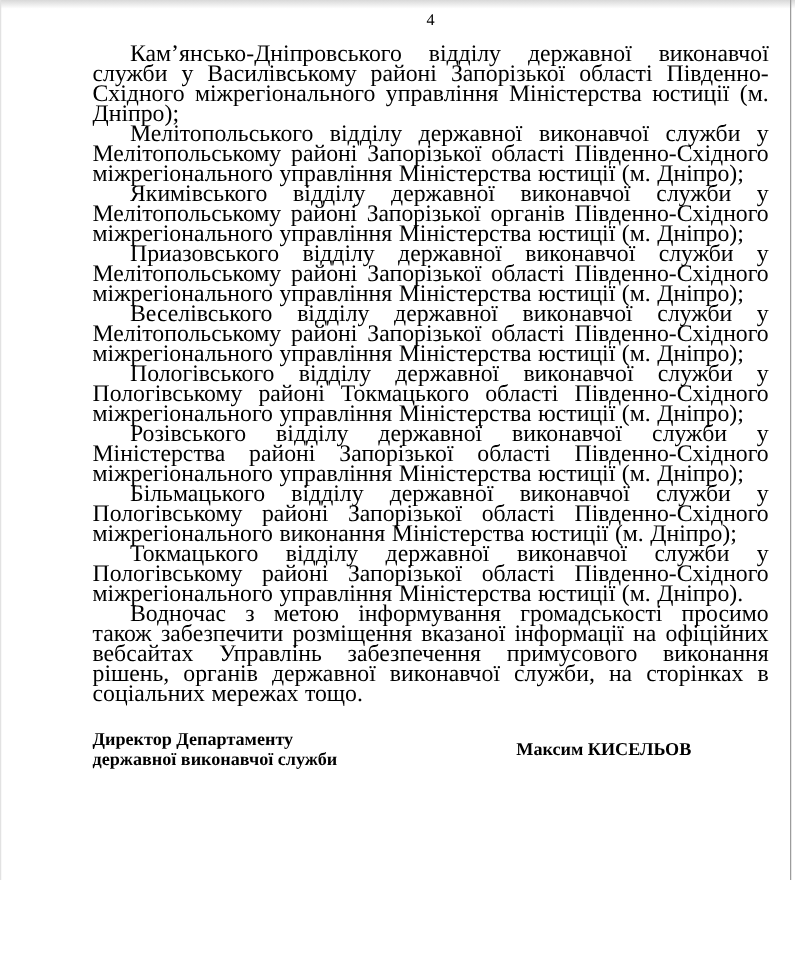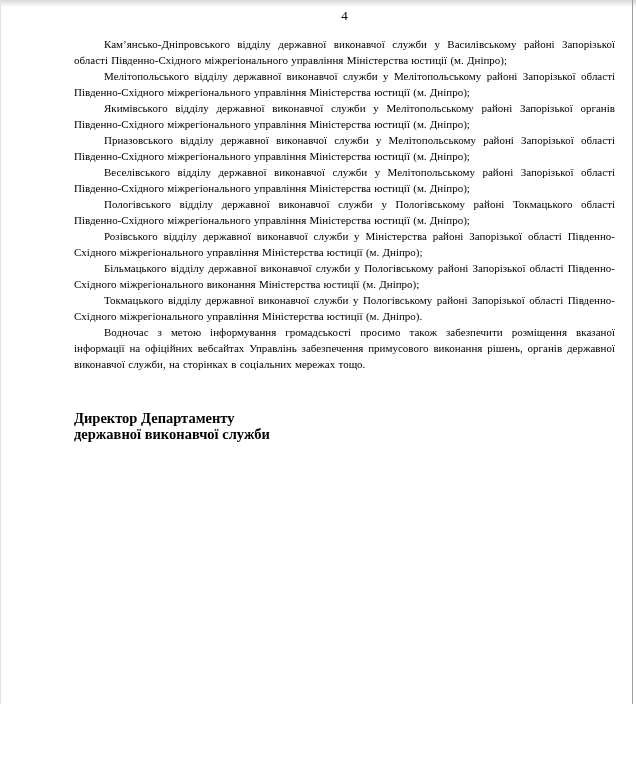--- a/index.html
+++ b/index.html
@@ -55,28 +55,28 @@
     font-size: 13px;
     line-height: 14px;
   }
   .body-text {
     margin-top: 13px;
   }
   .para {
     margin: 0;
     text-align: justify;
     text-indent: 30px;
-    font-size: 11px;
+    font-size: 19px;
     line-height: 16px;
     word-spacing: 0.5px;
   }
   .signature {
     display: flex;
     align-items: center;
-    margin-top: 38px;
+    margin-top: 20px;
     font-weight: bold;
     font-size: 14.5px;
     line-height: 16px;
   }
   .sig-left {
     flex: 0 0 auto;
     white-space: nowrap;
   }
   .sig-name {
     margin-left: auto;
@@ -106,15 +106,16 @@
       <p class="para">Більмацького відділу державної виконавчої служби у Пологівському районі Запорізької області Південно-Східного міжрегіонального виконання Міністерства юстиції (м. Дніпро);</p>
       <p class="para">Токмацького відділу державної виконавчої служби у Пологівському районі Запорізької області Південно-Східного міжрегіонального управління Міністерства юстиції (м. Дніпро).</p>
       <p class="para">Водночас з метою інформування громадськості просимо також забезпечити розміщення вказаної інформації на офіційних вебсайтах Управлінь забезпечення примусового виконання рішень, органів державної виконавчої служби, на сторінках в соціальних мережах тощо.</p>
     </div>
 
     <div class="signature">
       <div class="sig-left">
         <div>Директор Департаменту</div>
         <div>державної виконавчої служби</div>
       </div>
+      <div class="sig-name">Максим КИСЕЛЬОВ</div>
     </div>
   </div>
 </div>
 
 </body></html>

